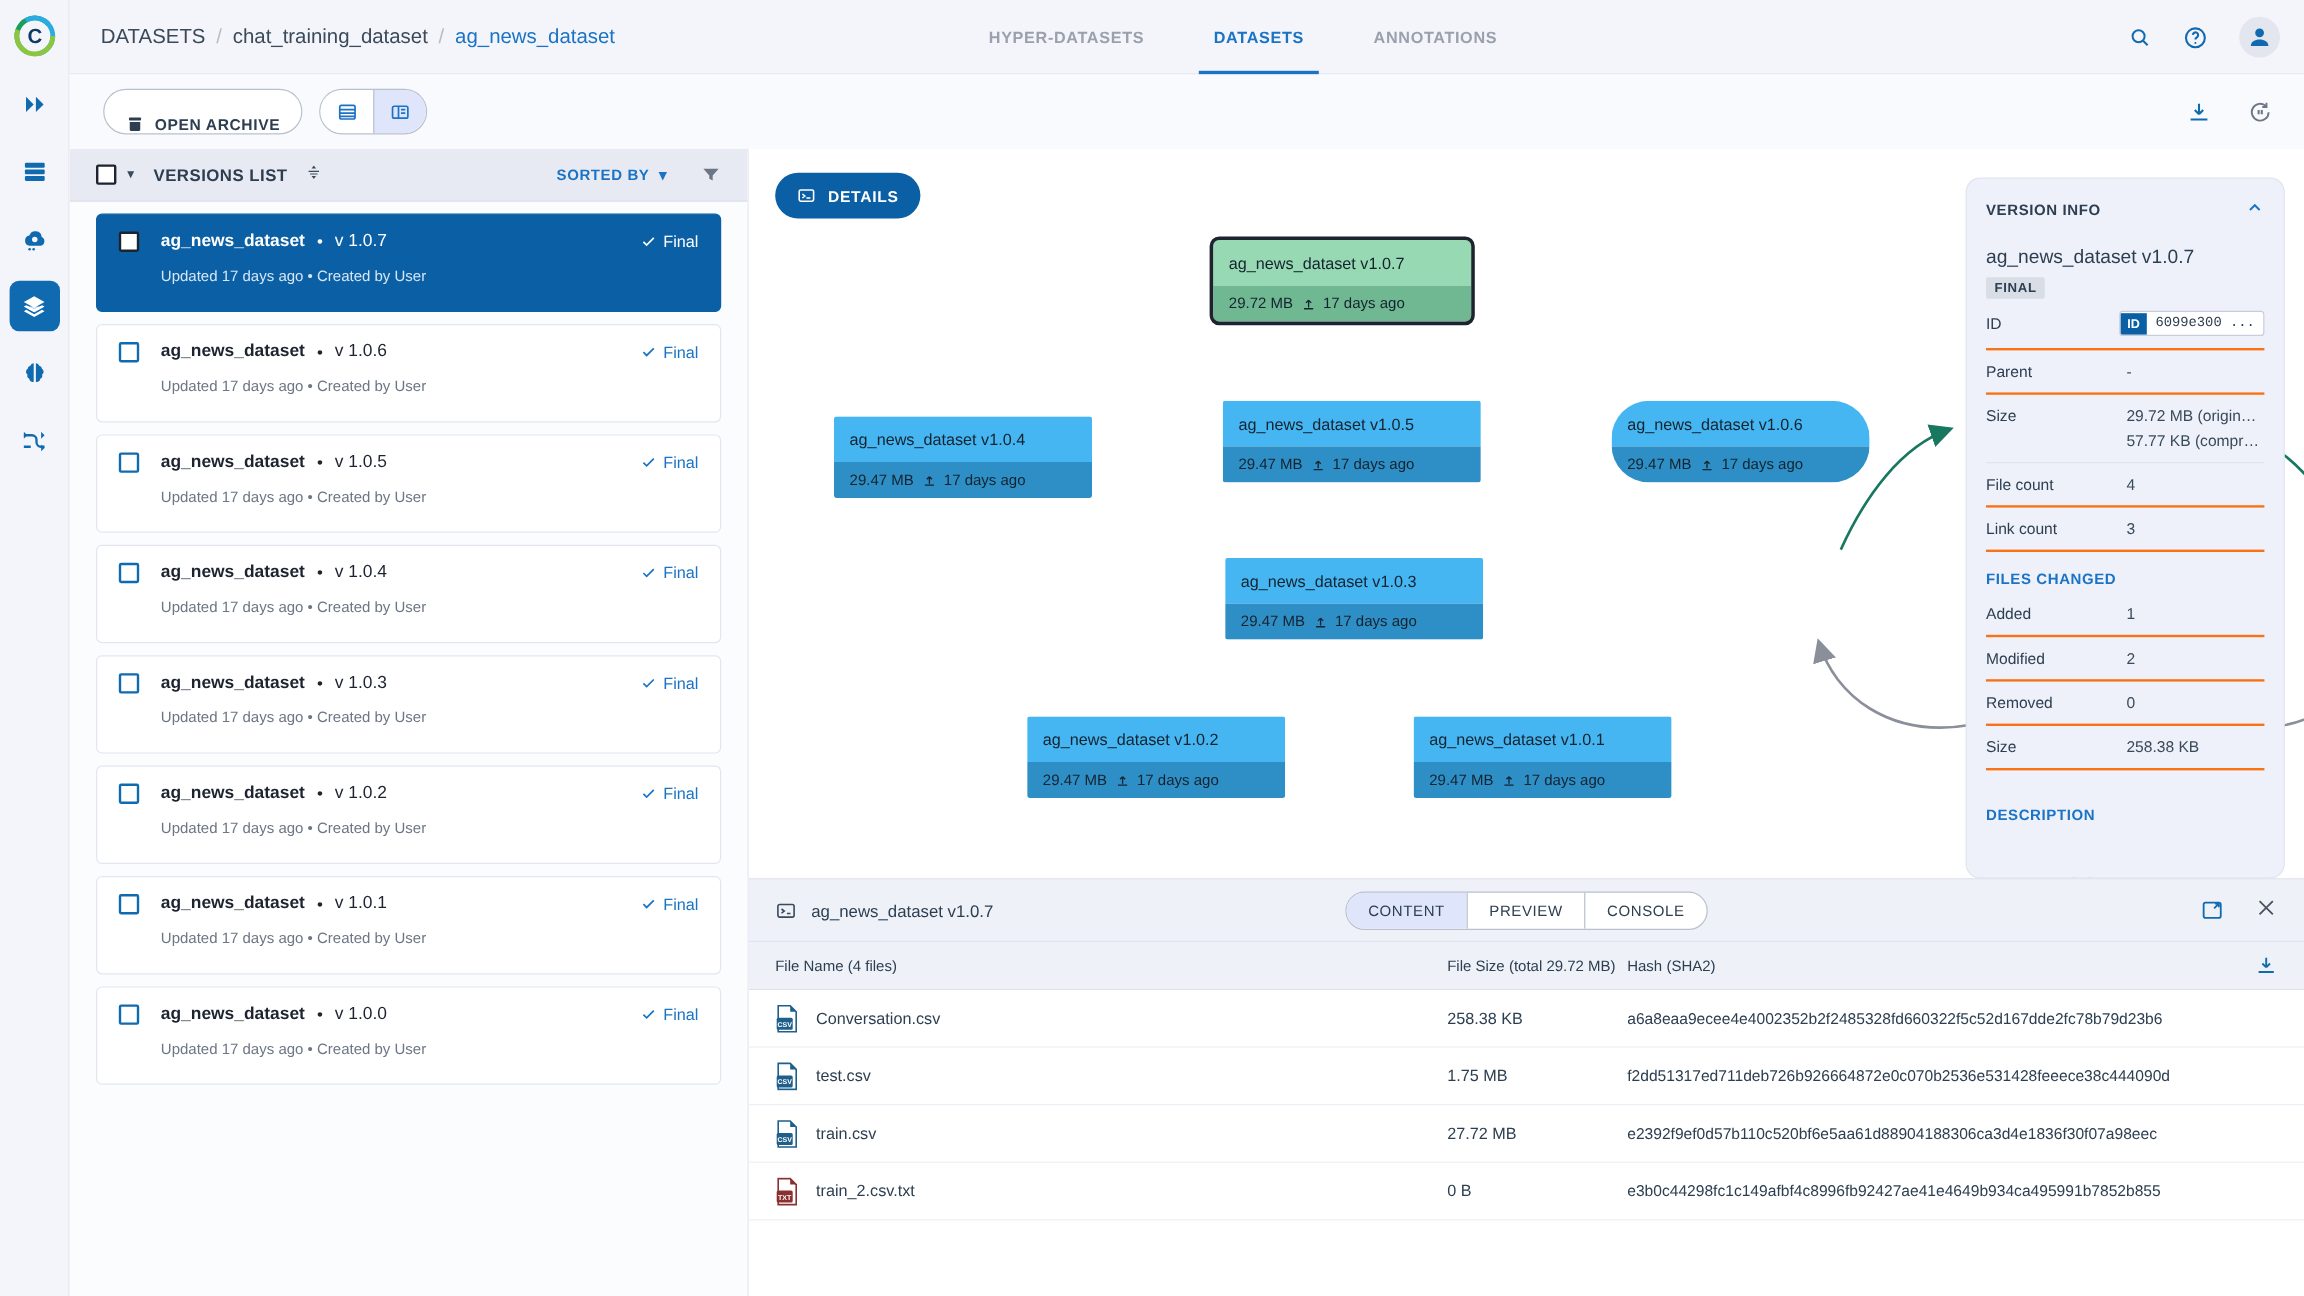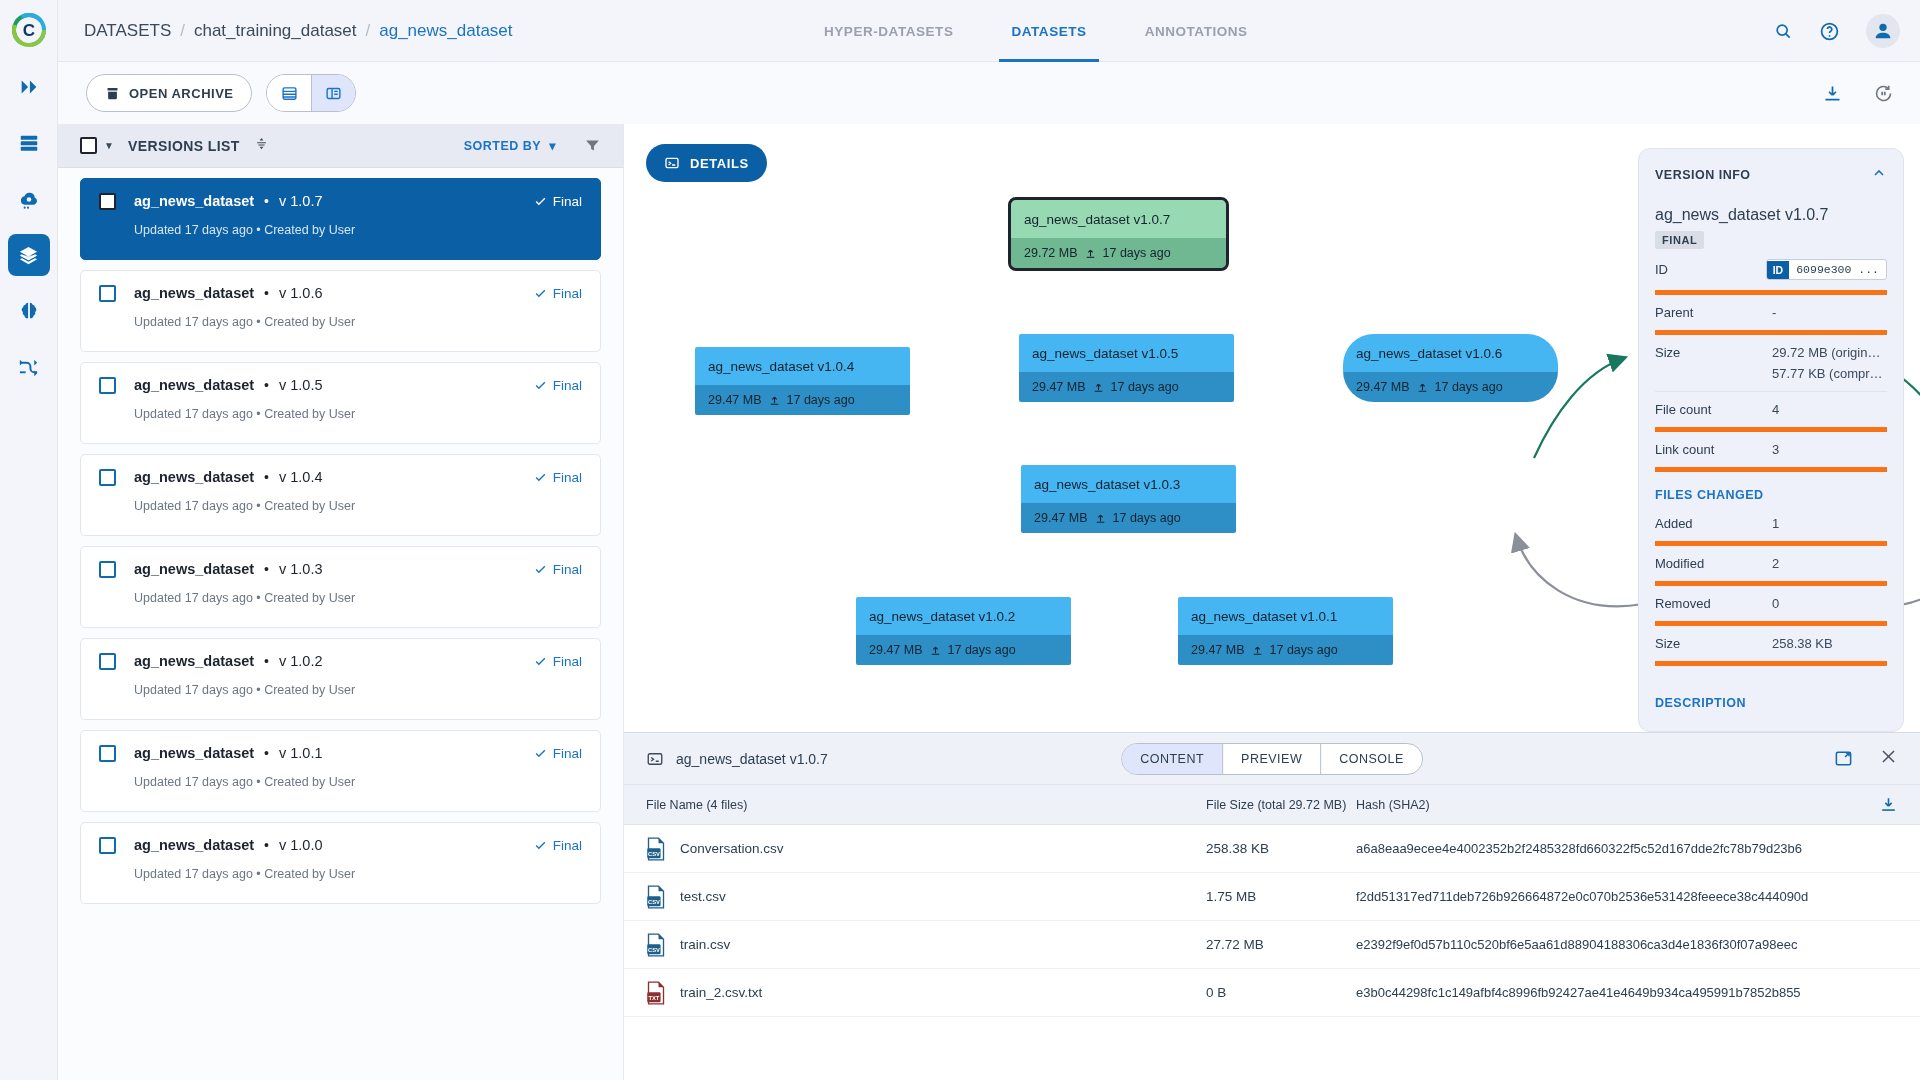--- a/index.html
+++ b/index.html
@@ -56,21 +56,21 @@
   }
 
   
   .subbar {
     position: absolute; left: 58px; top: 62px; width: 1862px; height: 62px;
     background: #f9fafd; display:flex; align-items:center;
   }
   .btn-outline {
     margin-left: 28px; height: 38px; padding: 0 18px; border: 1px solid #b9c0cd;
     border-radius: 19px; background: #ffffff; color: #2c3e50;
-    display:flex; align-items:center; gap: 9px; font-size: 13px; font-weight:700; letter-spacing:.5px;
+    display:flex; align-items:flex-end; gap: 9px; font-size: 13px; font-weight:700; letter-spacing:.5px;
     cursor:pointer;
   }
   .seg { margin-left: 14px; display:flex; height: 38px; border:1px solid #b9c0cd; border-radius: 19px; overflow:hidden;}
   .seg-btn { width: 44px; display:flex; align-items:center;justify-content:center; background:#fff; color:#1a73c4; cursor:pointer;}
   .seg-btn + .seg-btn { border-left: 1px solid #b9c0cd; }
   .seg-btn.active { background:#dfe6fb; }
   .subbar-right { position:absolute; right: 26px; display:flex; align-items:center; gap: 30px;}
 
   
   .versions {
@@ -138,21 +138,21 @@
   }
   .ip-head { display:flex; align-items:center; font-size: 12.5px; font-weight:700; color:#2c3e50; letter-spacing:.5px;}
   .ip-head .chev { margin-left:auto; color:#1a73c4; cursor:pointer;}
   .ip-name { margin-top: 22px; font-size: 16px; color:#2c3e50; }
   .ip-badge {
     display:inline-block; margin-top: 7px; background:#d9dde6; color:#2c3e50;
     font-size: 11px; font-weight:700; letter-spacing:.6px; padding: 3px 7px; border-radius: 2px;
   }
   .ip-row {
     display:flex; align-items:center; justify-content:space-between;
-    padding: 10px 0; border-bottom: 5px solid #f97316; font-size: 13px; color:#3b4a5a;
+    padding: 10px 0; border-bottom: 2px solid #f97316; font-size: 13px; color:#3b4a5a;
   }
   .ip-row .k { color:#2c3e50; }
   .ip-row .v { color:#3b4a5a; }
   .idchip {
     display:flex; align-items:center; border:1px solid #c7cddb; border-radius:3px; overflow:hidden; background:#fff;
     cursor:pointer;
   }
   .idchip .tag { background:#0b5fa4; color:#fff; font-size:10.5px; font-weight:700; padding: 3px 6px; }
   .idchip .val { font-family:"Liberation Mono", monospace; font-size: 11.5px; padding: 3px 7px; color:#2c3e50;}
   .ip-sub { margin-top: 16px; margin-bottom: 4px; font-size: 12.5px; font-weight:700; color:#1a73c4; letter-spacing:.5px;}

